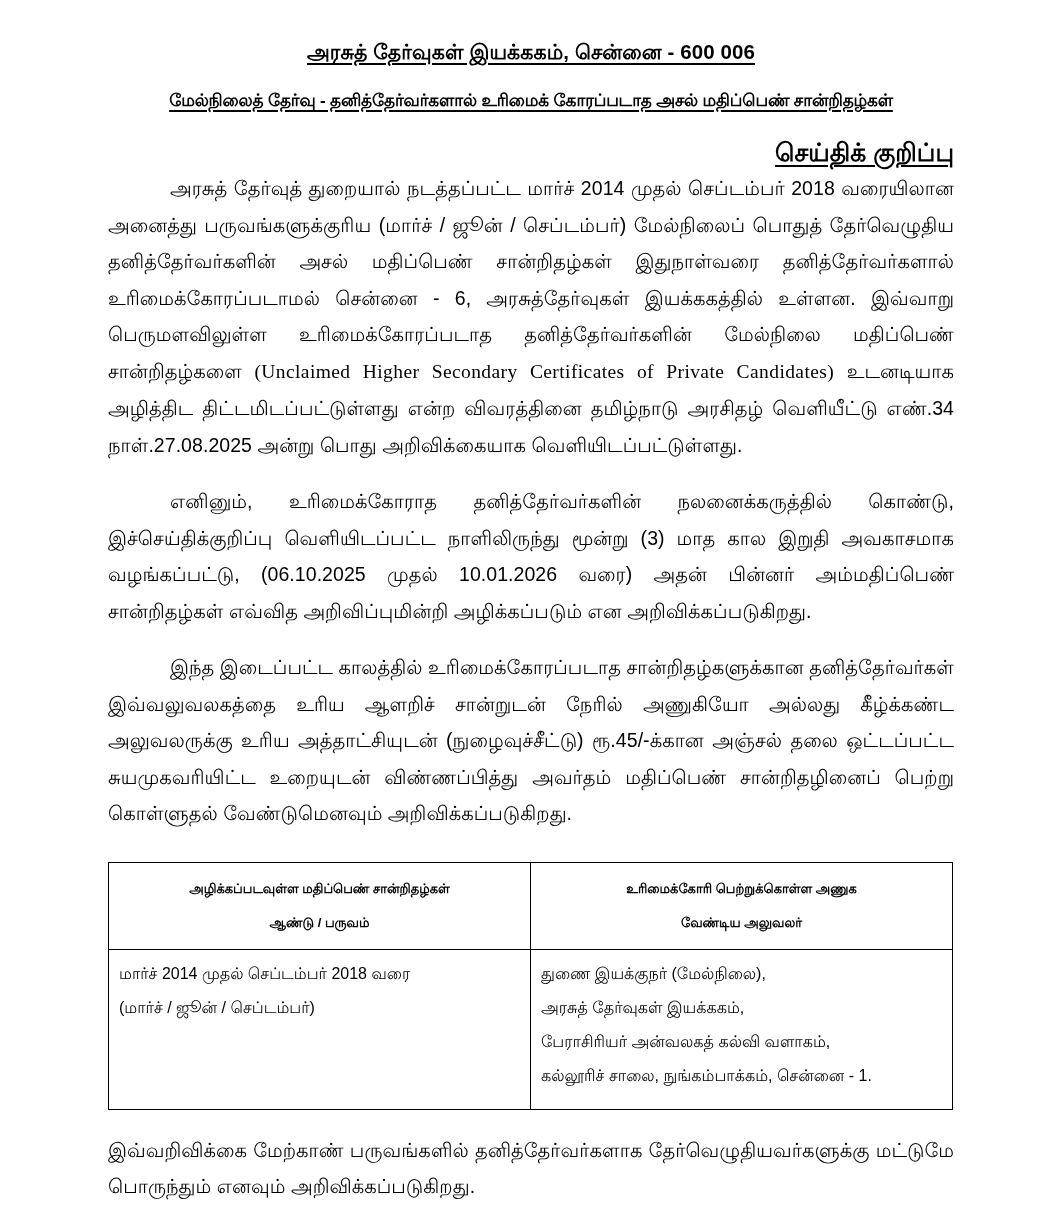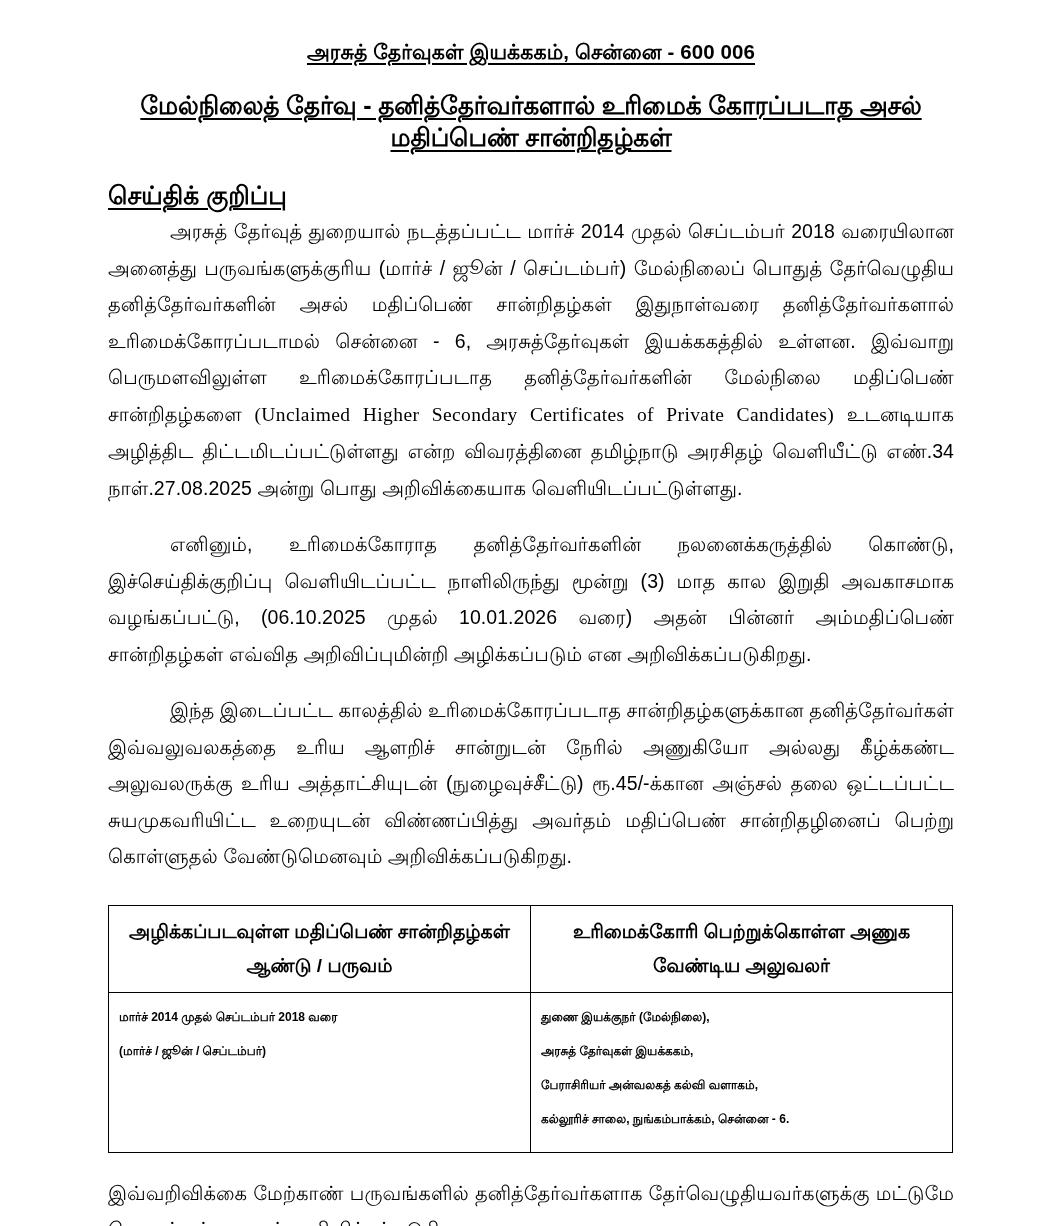--- a/index.html
+++ b/index.html
@@ -35,26 +35,26 @@
     font-size: 20.5px;
     margin-top: 10px;
     margin-bottom: 0;
   }
   .hdr-1 .u, .hdr-2 .u, .doc-title .u {
     text-decoration: underline;
     text-underline-offset: 4px;
     text-decoration-thickness: 1.6px;
   }
   .hdr-2 {
-    font-size: 25px;
+    font-size: 17px;
     margin-top: 24px;
     letter-spacing: -0.2px;
   }
   .doc-title {
-    text-align: left;
+    text-align: right;
     font-weight: bold;
     font-size: 25px;
     margin-top: 26px;
     margin-bottom: 0;
   }
 
   
   .para {
     text-align: justify;
     text-justify: inter-word;
@@ -86,30 +86,30 @@
   }
   table.notice-table td,
   table.notice-table th {
     border: 1.6px solid #000000;
     vertical-align: top;
     padding: 0;
   }
   table.notice-table th {
     text-align: center;
     font-weight: bold;
-    font-size: 19px;
+    font-size: 13px;
     line-height: 34px;
     padding: 9px 10px 9px 10px;
   }
   table.notice-table td {
-    font-size: 12px;
+    font-size: 16px;
     line-height: 34px;
     padding: 7px 14px 16px 10px;
     text-align: left;
-    font-weight: bold;
+    font-weight: normal;
     margin-left: 29px;
   }
   table.notice-table td.cell-period {
     height: 144px;
   }
   .col-a { width: 422px; }
   .col-b { width: 422px; }
   .hdr-cell-l1 { display: block; }
   .hdr-cell-l2 { display: block; }
   .addr-line { display: block; white-space: nowrap; }
@@ -164,21 +164,21 @@
       <tbody>
         <tr>
           <td class="cell-period">
             <span class="period-line">மார்ச் 2014 முதல் செப்டம்பர் 2018 வரை</span>
             <span class="period-line">(மார்ச் / ஜூன் / செப்டம்பர்)</span>
           </td>
           <td class="cell-officer">
             <span class="addr-line">துணை இயக்குநர் (மேல்நிலை),</span>
             <span class="addr-line">அரசுத் தேர்வுகள் இயக்ககம்,</span>
             <span class="addr-line">பேராசிரியர் அன்வலகத் கல்வி வளாகம்,</span>
-            <span class="addr-line">கல்லூரிச் சாலை, நுங்கம்பாக்கம், சென்னை - 6.</span>
+            <span class="addr-line">கல்லூரிச் சாலை, நுங்கம்பாக்கம், சென்னை - 1.</span>
           </td>
         </tr>
       </tbody>
     </table>
   </div>
 
   <p class="para closing"><span>இவ்வறிவிக்கை மேற்காண் பருவங்களில் தனித்தேர்வர்களாக தேர்வெழுதியவர்களுக்கு மட்டுமே பொருந்தும் எனவும் அறிவிக்கப்படுகிறது.</span></p>
 
 </div>
 

